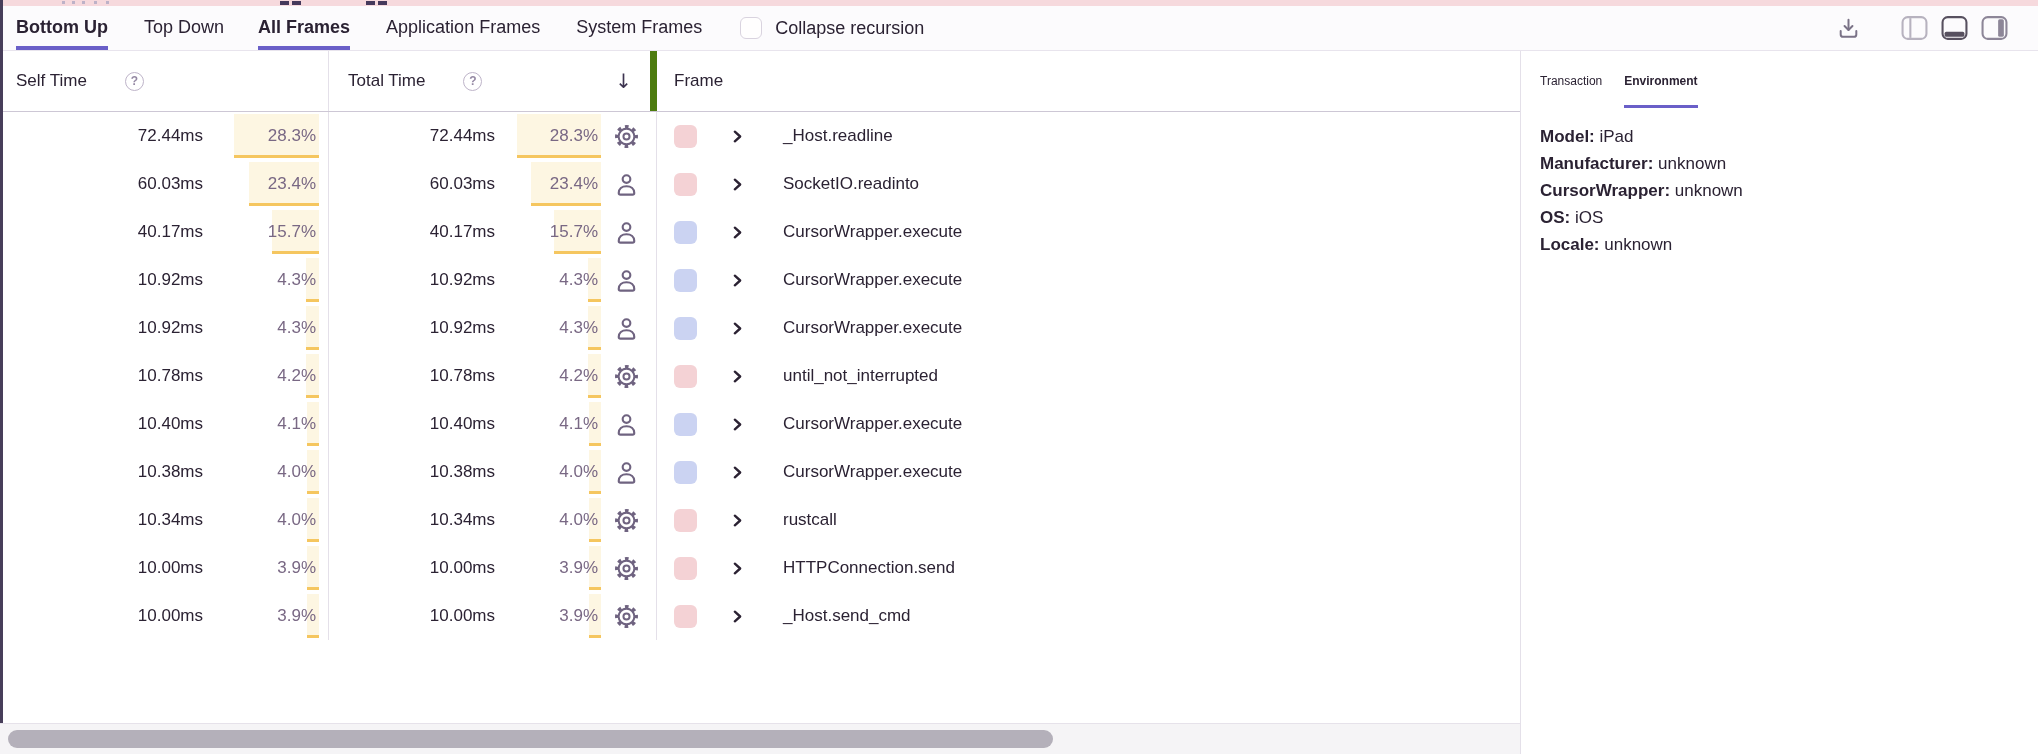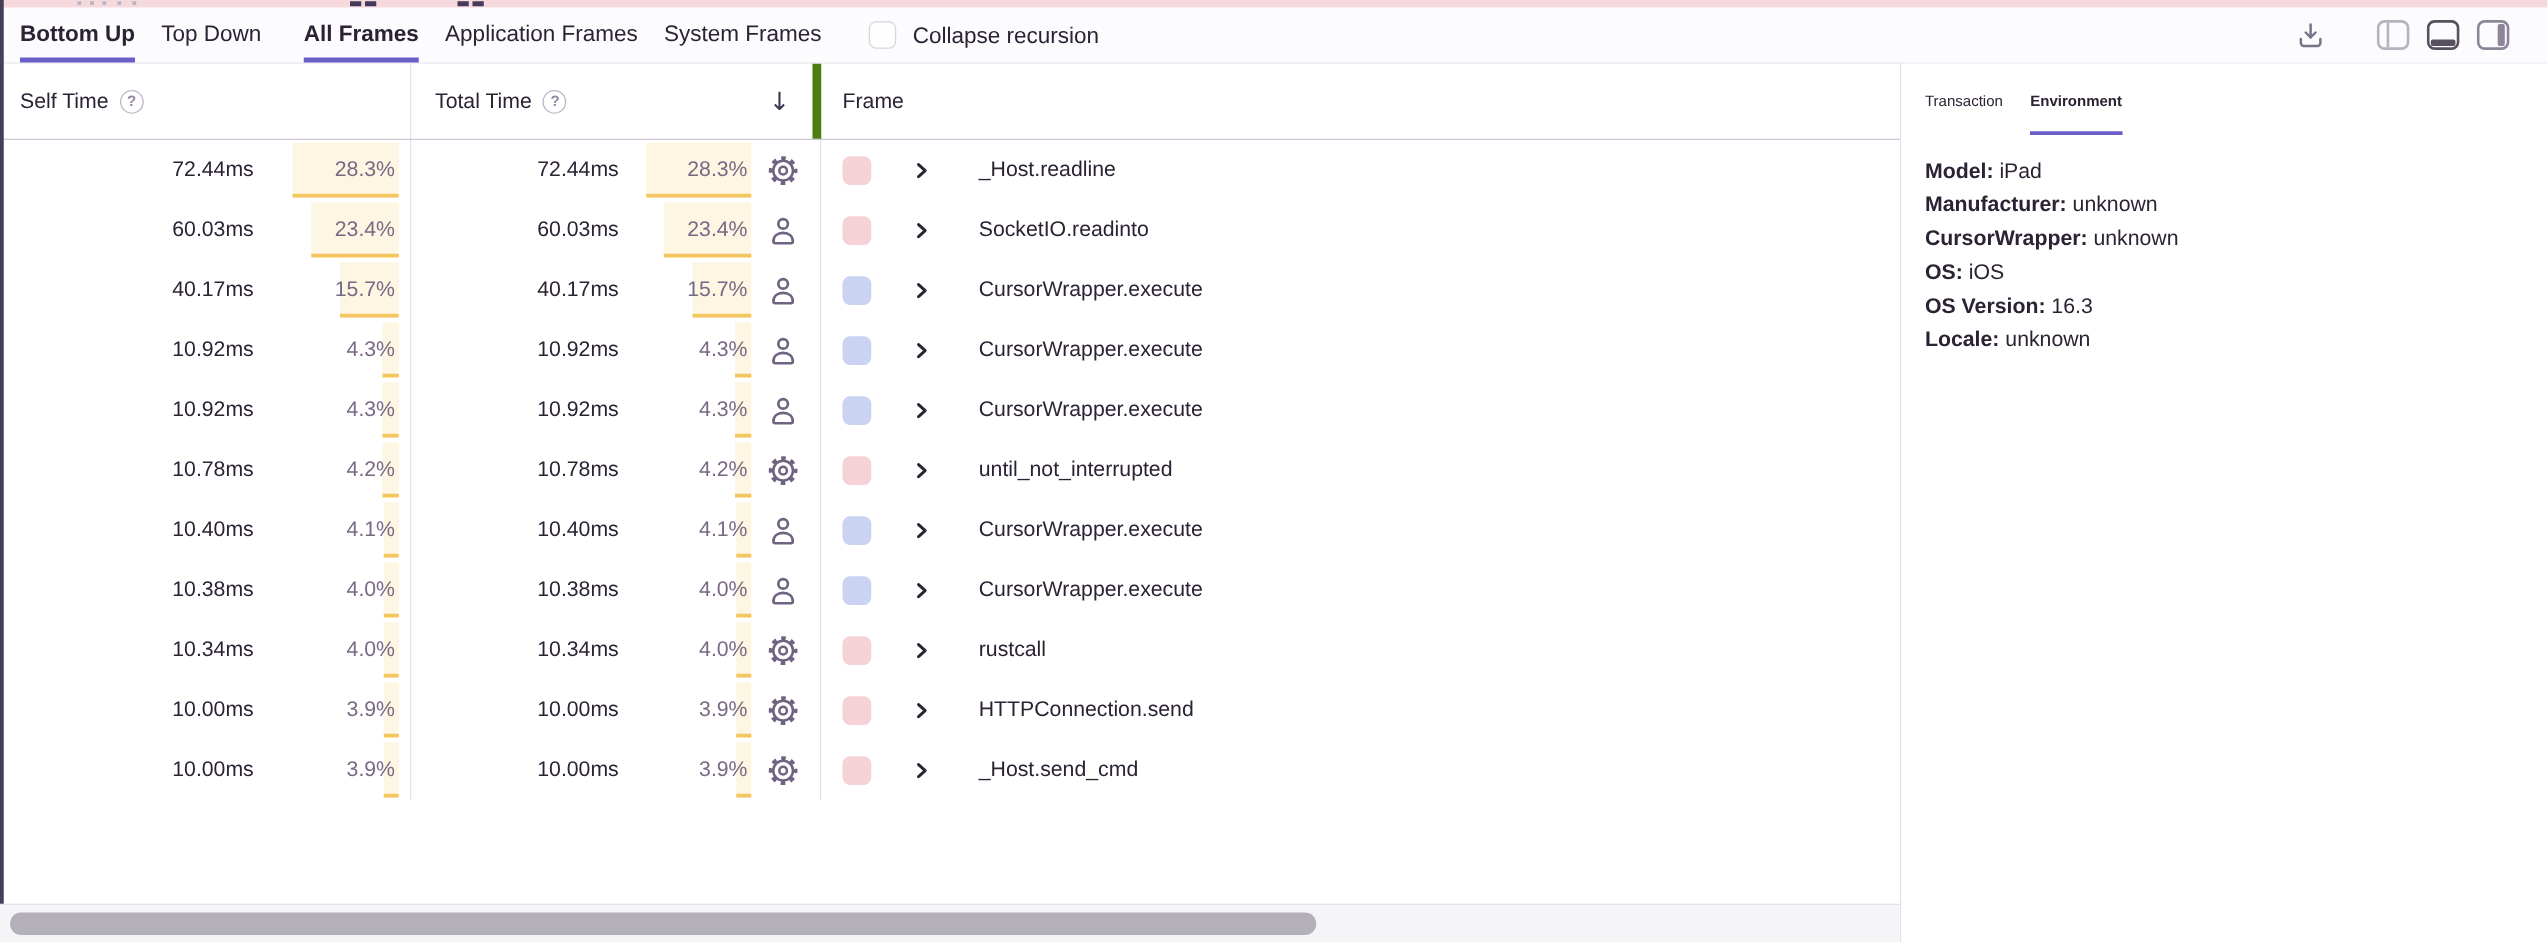--- a/index.html
+++ b/index.html
@@ -17,38 +17,38 @@
   .fm-d { left:94px; width:3px; height:3px; background:#bdb2c8; }
   .fm-e { left:106px; width:3px; height:3px; background:#bdb2c8; }
   .fm-f { left:280px; width:9px; height:4px; background:#45395c; }
   .fm-g { left:292px; width:9px; height:4px; background:#45395c; }
   .fm-h { left:366px; width:9px; height:4px; background:#45395c; }
   .fm-i { left:378px; width:9px; height:4px; background:#45395c; }
 
   
   .topbar { height:45px; display:flex; align-items:stretch; background:#fcfbfd;
     border-bottom:1px solid #e8e4ed; padding:0 30px 0 16px; }
-  .tabs { display:flex; gap:21px; margin-right:34px;justify-content:center; }
+  .tabs { display:flex; gap:36px; margin-right:34px;justify-content:center; }
   .tab { display:flex; align-items:center; font-size:18px; padding-top:3px;
     border-bottom:4px solid transparent; cursor:pointer; white-space:nowrap; }
   .tab.active { font-weight:700; border-bottom-color:#6a5fc8; }
   .collapse { display:flex; align-items:center; gap:13px; font-size:18px; margin-left:4px; cursor:pointer; }
   .checkbox { width:22px; height:22px; border:1px solid #d9d3df; border-radius:6px; background:#fffefe; }
   .spacer { flex:1; }
   .ibtn { display:flex; align-items:center; cursor:pointer; }
   .dl { margin-right:40px; }
   .laygroup { display:flex; align-items:center; gap:13px; }
 
   
   .content { display:flex; height:703px; background:#fff; }
   .tablewrap { width:1521px; border-right:1px solid #e4e0e9; display:flex; flex-direction:column; }
 
   .thead { height:61px; display:grid; grid-template-columns:329px 328px 1fr; font-size:17px;
     border-bottom:1px solid #cdc7d5; flex:0 0 auto; }
-  .th { display:flex; align-items:center; height:100%; }
+  .th { display:flex; align-items:center; height:100%;gap:29px; }
   .th-self  { padding-left:16px; border-right:1px solid #e4e0e9; }
   .th-total { padding-left:19px; padding-right:18px; border-right:7px solid #4d7c0f; }
   .th-frame { padding-left:17px; }
   .help { width:19px; height:19px; border:1.5px solid #beb4c9; border-radius:50%; color:#9488a3;
     font-size:12px; font-weight:700; display:flex; align-items:center; justify-content:center; margin-left:9px; }
   .sort { margin-left:auto; font-size:20px; color:#3d3450; font-family:"DejaVu Sans",sans-serif; }
 
   .tbody { flex:0 0 auto; }
   .row { height:48px; display:grid; grid-template-columns:329px 328px 1fr; cursor:default; }
   .c { display:flex; align-items:center; height:100%; }
@@ -529,18 +529,17 @@
     <div class="panel">
       <div class="ptabs">
         <div class="ptab">Transaction</div>
         <div class="ptab active">Environment</div>
       </div>
       <div class="pdetails">
           <div><b>Model:</b><span> iPad</span></div>
           <div><b>Manufacturer:</b><span> unknown</span></div>
           <div><b>CursorWrapper:</b><span> unknown</span></div>
           <div><b>OS:</b><span> iOS</span></div>
-          <div><b>OS Version:</b><span> 16.3</span></div>
           <div><b>Locale:</b><span> unknown</span></div>
         </div>
     </div>
   </div>
 </div>
 
 </body></html>

